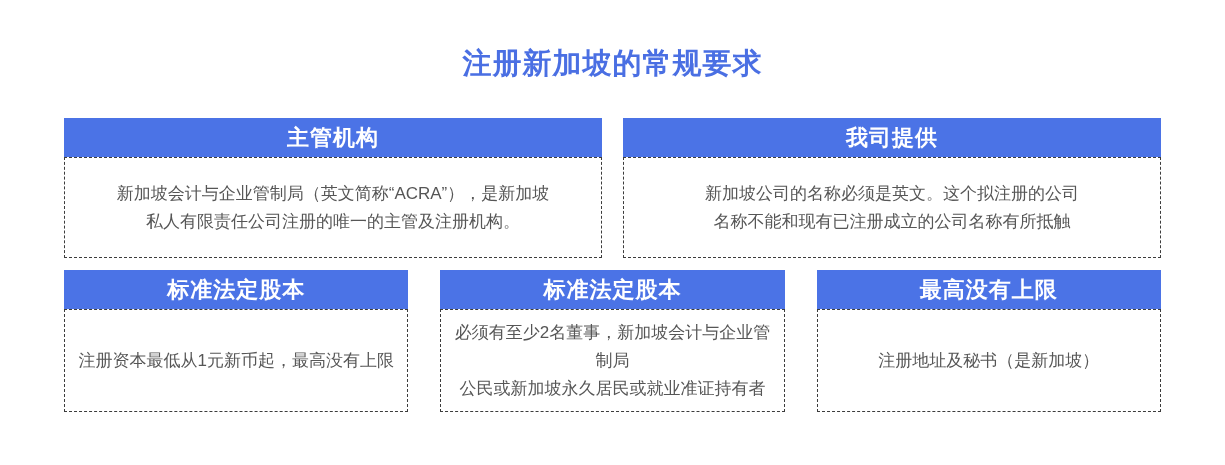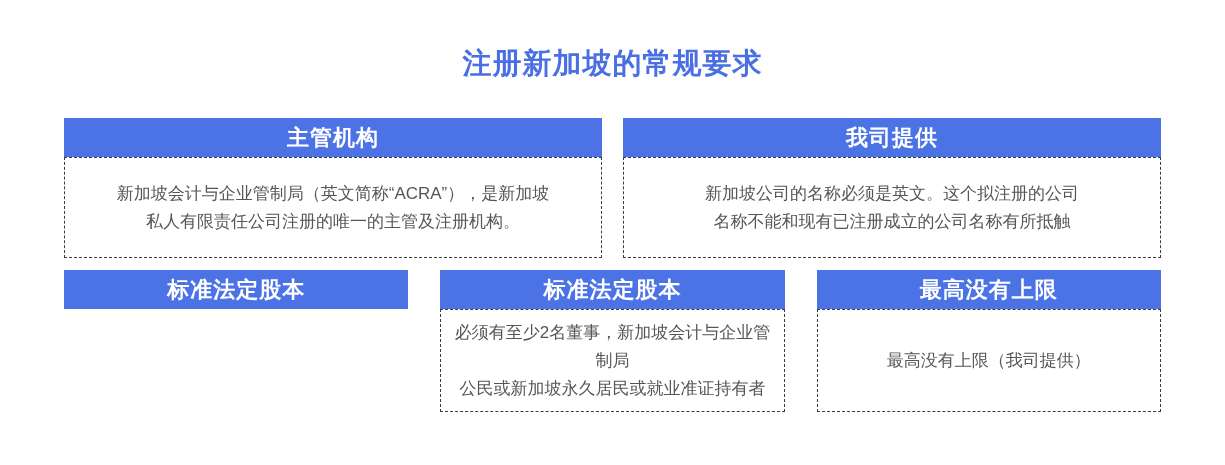--- a/index.html
+++ b/index.html
@@ -81,34 +81,37 @@
 名称不能和现有已注册成立的公司名称有所抵触</p>
         </div>
       </article>
 
     </section>
 
     <section class="row row-2">
 
       <article class="card">
         <div class="card-header">标准法定股本</div>
+        <div class="card-body">
+          <p class="card-text">注册资本最低从1元新币起，最高没有上限</p>
+        </div>
       </article>
 
       <article class="card">
         <div class="card-header">标准法定股本</div>
         <div class="card-body">
           <p class="card-text">必须有至少2名董事，新加坡会计与企业管制局
 公民或新加坡永久居民或就业准证持有者</p>
         </div>
       </article>
 
       <article class="card">
         <div class="card-header">最高没有上限</div>
         <div class="card-body">
-          <p class="card-text">最高没有上限（我司提供）</p>
+          <p class="card-text">注册地址及秘书（是新加坡）</p>
         </div>
       </article>
 
     </section>
 
   </div>
 
 </main>
 
 </body></html>

